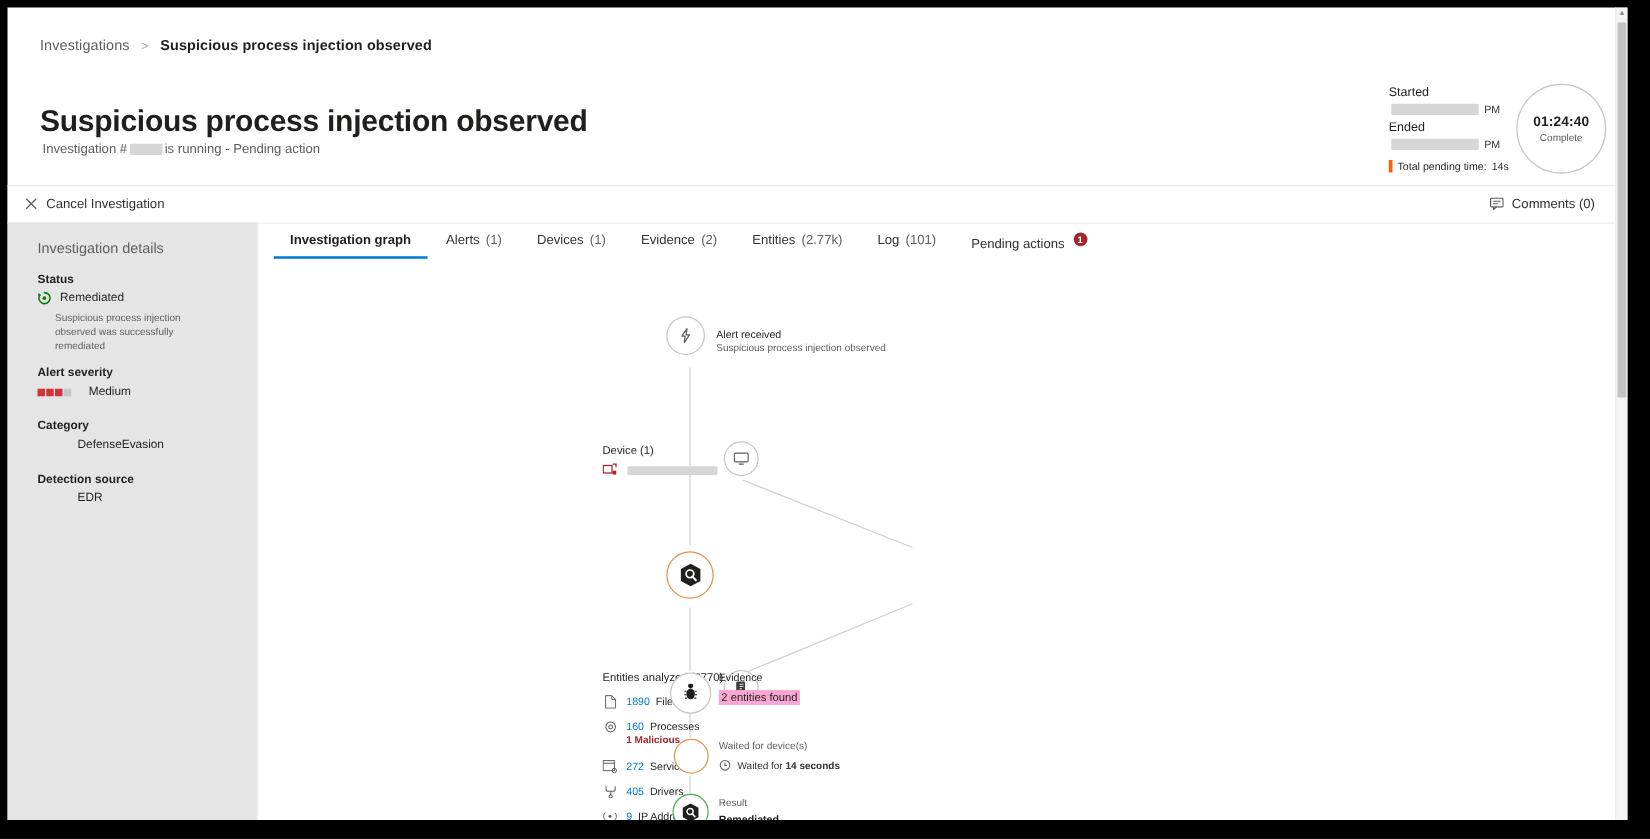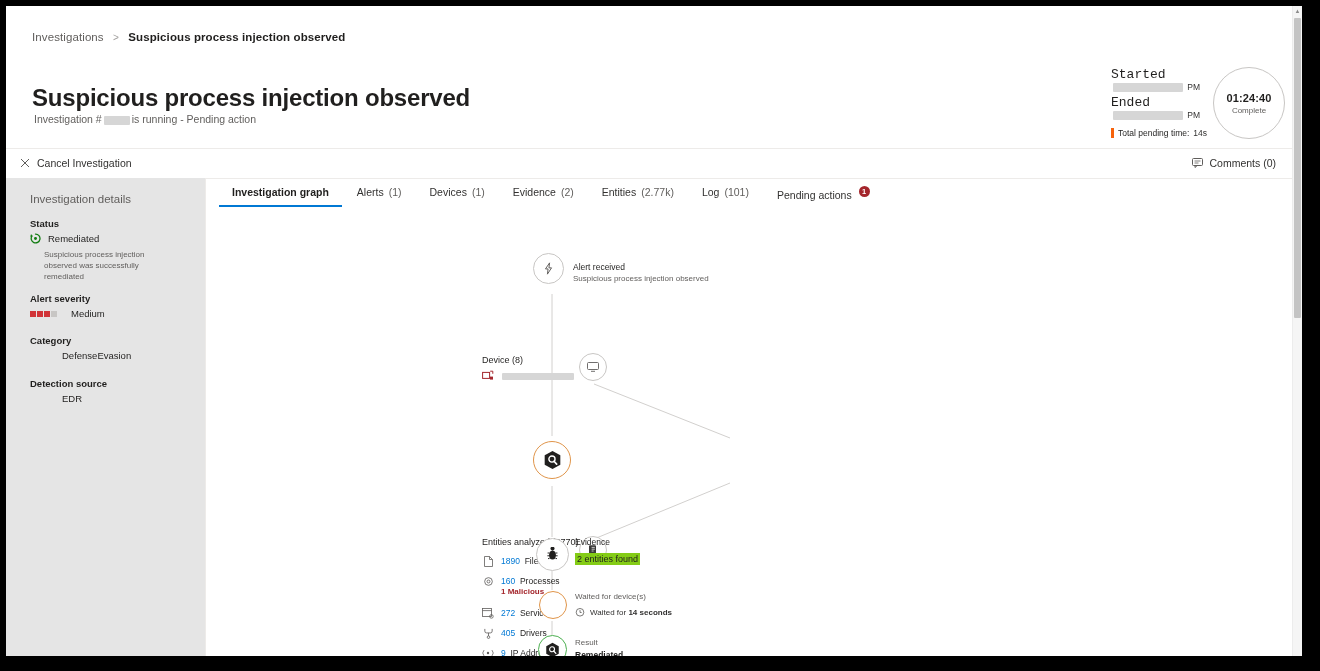--- a/index.html
+++ b/index.html
@@ -95,21 +95,21 @@
   
   .hdr-status {
     position: absolute;
     left: 1105px;
     top: 63px;
     width: 110px;
     font-size: 8.5px;
     color: #323130;
     line-height: 12px;
   }
-  .hdr-status .lbl { color: #201f1e; font-size: 13px; font-family: Liberation Mono, monospace; }
+  .hdr-status .lbl { color: #201f1e; font-size: 10px; }
   .hdr-status .val { margin-bottom: 4px; }
   .hdr-status .pending {
     margin-top: 6px;
     display: flex;
     align-items: center;
     gap: 4px;
     white-space: nowrap;
   }
   .pending-bar {
     display: inline-block;
@@ -294,21 +294,21 @@
   .c-orange { border: 1.3px solid #e0954a; }
   .c-green { border: 1.3px solid #4caf50; }
 
   .nlabel { position: absolute; white-space: nowrap; }
   .nlabel .t1 { font-size: 8.5px; color: #201f1e; line-height: 12px; }
   .nlabel .t1.bold { font-weight: bold; }
   .nlabel .t2 { font-size: 8px; color: #605e5c; line-height: 12px; }
   .nlabel .t2.hl {
     color: #201f1e;
     font-size: 9px;
-    background: #84cc16;
+    background: #f9a8d4;
     padding: 0 2px;
     display: inline-block;
   }
 
   
   .dev-head { font-size: 9px; color: #201f1e; }
   .dev-row { display: flex; align-items: center; gap: 6px; margin-top: 5px; }
 
   
   .ent-head { font-size: 9px; color: #201f1e; }
@@ -481,21 +481,21 @@
     </div>
 
     <div class="node">
       <div class="circle c-grey" style="left:374px; top:144px; width:28px; height:28px;">
         <svg width="14" height="12" viewBox="0 0 14 12">
             <rect x="1.5" y="1.5" width="11" height="7" rx="1" stroke="#605e5c" fill="none" stroke-width="0.9"></rect>
             <path d="M5 10.3 h4" stroke="#605e5c" stroke-width="0.9"></path>
           </svg>
       </div>
       <div class="nlabel" style="left:277px; top:146px; text-align:left;">
-        <div class="dev-head">Device (8)</div>
+        <div class="dev-head">Device (1)</div>
         <div class="dev-row">
           <span class="ico">
             <svg width="12" height="12" viewBox="0 0 12 12">
                 <rect x="0.6" y="2.4" width="7" height="6" stroke="#a4262c" fill="none" stroke-width="1"></rect>
                 <path d="M8.2 1.2 h2.6 v2.6" stroke="#a4262c" fill="none" stroke-width="1"></path>
                 <rect x="8" y="6.6" width="3" height="3" fill="#a4262c"></rect>
               </svg>
           </span>
           <span class="redact" style="width:72px; height:7px;"></span>
         </div>

